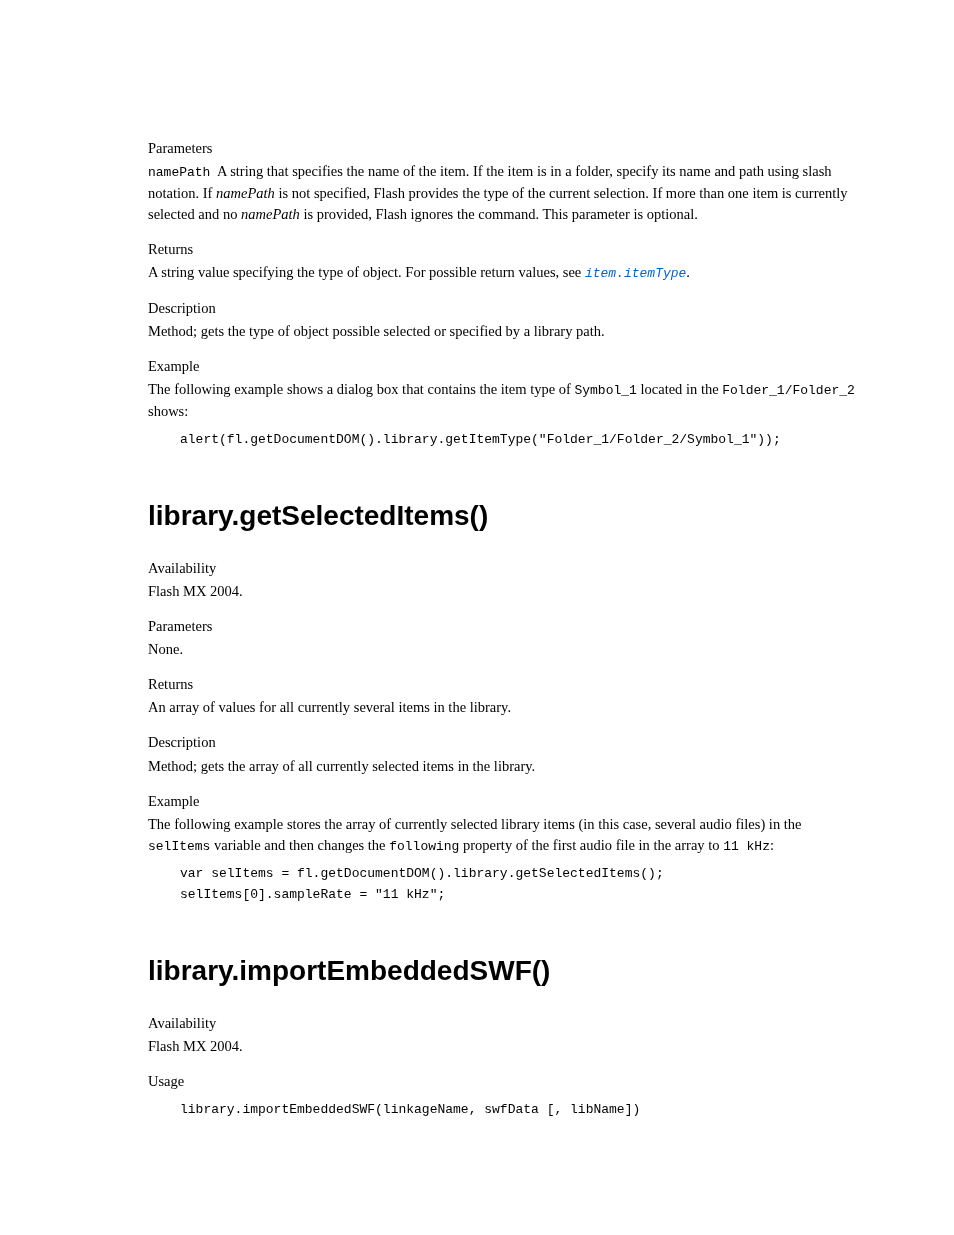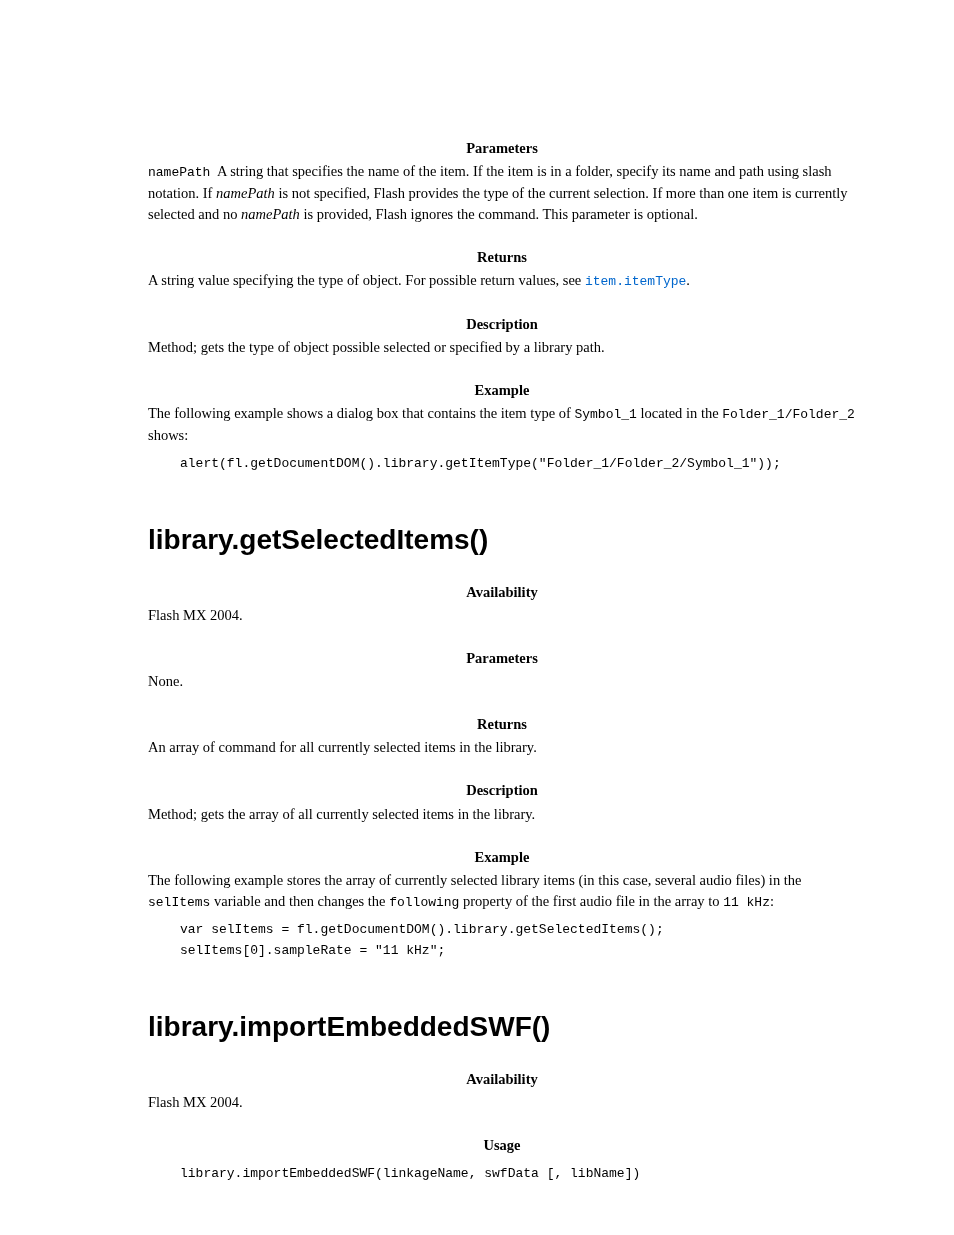--- a/index.html
+++ b/index.html
@@ -18,30 +18,29 @@
     font-size: 11px;
     line-height: 1.35;
   }
   .header-line1 {
     letter-spacing: 0.3px;
   }
   .header-line1 .title { font-weight: normal; }
   .header-line1 .page { font-weight: bold; padding-left: 6px; border-left: 1px solid #000; margin-left: 4px; }
   .header-line2 { font-weight: bold; padding-right: 22px; }
   .section-label {
-    font-weight: bold;
+    font-weight: normal;
     font-size: 14.5px;
-    margin-top: 22px;
+    margin-top: 14px;
     margin-bottom: 2px;
-    text-align: center;
   }
   .para { margin: 0 0 2px 0; }
   .mono { font-family: "Courier New", monospace; font-size: 13px; }
   .ital { font-style: italic; }
-  .link { color: #0066cc; font-family: "Courier New", monospace; font-size: 13px; }
+  .link { color: #0066cc; font-family: "Courier New", monospace; font-size: 13px; font-style: italic; }
   .codeblock {
     font-family: "Courier New", monospace;
     font-size: 13px;
     white-space: pre;
     margin-top: 8px;
     margin-bottom: 8px;
     line-height: 1.55;
     margin-left: 32px;
   }
   h1.method {
@@ -80,21 +79,21 @@
 
 <h1 class="method">library.getSelectedItems()</h1>
 
 <div class="section-label">Availability</div>
 <p class="para">Flash MX 2004.</p>
 
 <div class="section-label">Parameters</div>
 <p class="para">None.</p>
 
 <div class="section-label">Returns</div>
-<p class="para">An array of command for all currently selected items in the library.</p>
+<p class="para">An array of values for all currently several items in the library.</p>
 
 <div class="section-label">Description</div>
 <p class="para">Method; gets the array of all currently selected items in the library.</p>
 
 <div class="section-label">Example</div>
 <p class="para">
   <span>The following example stores the array of currently selected library items (in this case, several audio files) in the </span><span class="mono">selItems</span><span> variable and then changes the </span><span class="mono">following</span><span> property of the first audio file in the array to </span><span class="mono">11 kHz</span><span>:</span>
 </p>
 <div class="codeblock">var selItems = fl.getDocumentDOM().library.getSelectedItems();
 selItems[0].sampleRate = "11 kHz";</div>

